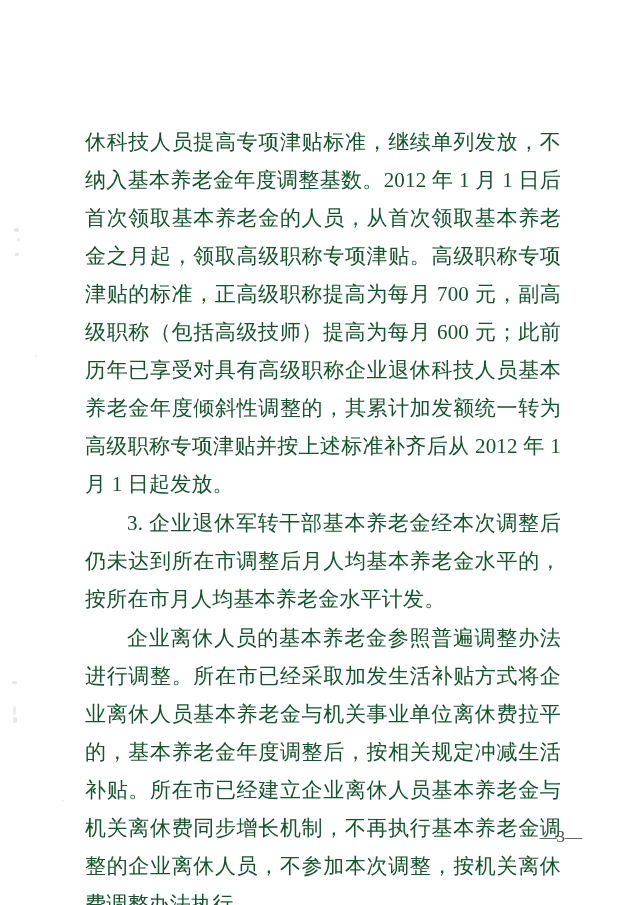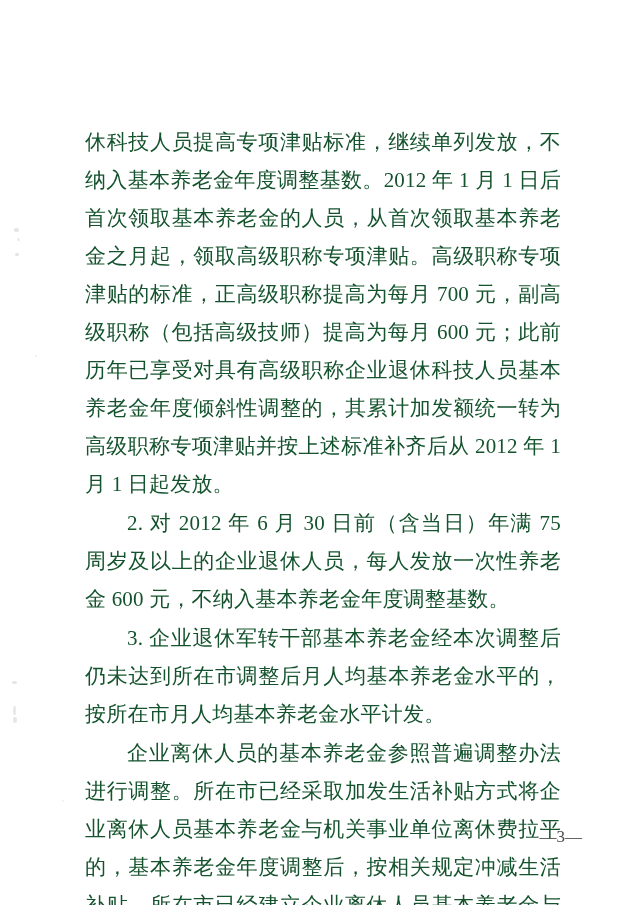--- a/index.html
+++ b/index.html
@@ -81,21 +81,20 @@
   <span class="speckle sp4"></span>
   <span class="speckle sp5"></span>
   <span class="speckle sp6"></span>
   <span class="speckle sp7"></span>
   <span class="speckle sp8"></span>
 
   <div class="textblock">
 
     <p class="para">休科技人员提高专项津贴标准，继续单列发放，不纳入基本养老金年度调整基数。2012 年 1 月 1 日后首次领取基本养老金的人员，从首次领取基本养老金之月起，领取高级职称专项津贴。高级职称专项津贴的标准，正高级职称提高为每月 700 元，副高级职称（包括高级技师）提高为每月 600 元；此前历年已享受对具有高级职称企业退休科技人员基本养老金年度倾斜性调整的，其累计加发额统一转为高级职称专项津贴并按上述标准补齐后从 2012 年 1 月 1 日起发放。</p>
 
-    <p class="para indent">2. 对 2012 年 6 月 30 日前（含当日）年满 75 周岁及以上的企业退休人员，每人发放一次性养老金 600 元，不纳入基本养老金年度调整基数。</p>
 
     <p class="para indent">3. 企业退休军转干部基本养老金经本次调整后仍未达到所在市调整后月人均基本养老金水平的，按所在市月人均基本养老金水平计发。</p>
 
     <p class="para indent">企业离休人员的基本养老金参照普遍调整办法进行调整。所在市已经采取加发生活补贴方式将企业离休人员基本养老金与机关事业单位离休费拉平的，基本养老金年度调整后，按相关规定冲减生活补贴。所在市已经建立企业离休人员基本养老金与机关离休费同步增长机制，不再执行基本养老金调整的企业离休人员，不参加本次调整，按机关离休费调整办法执行。</p>
 
   </div>
 
   <div class="pagenum">—3—</div>
 
 </div>

